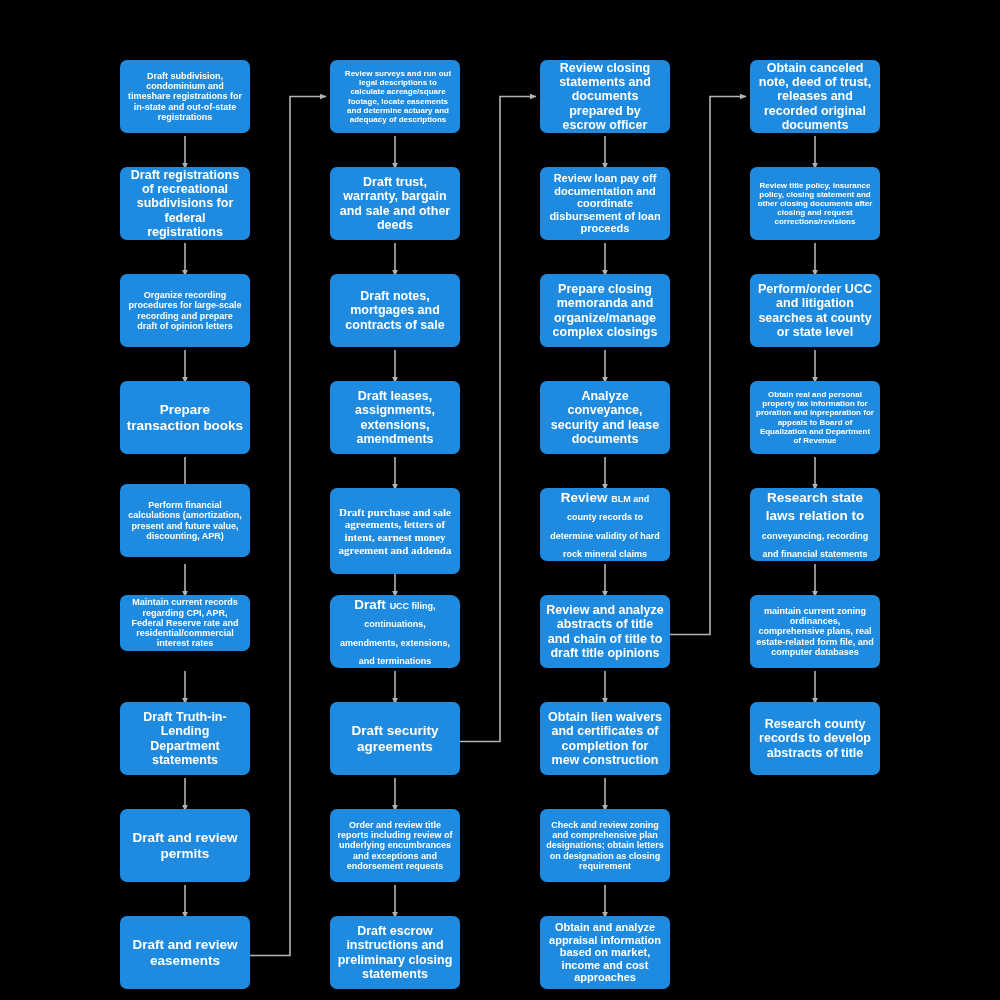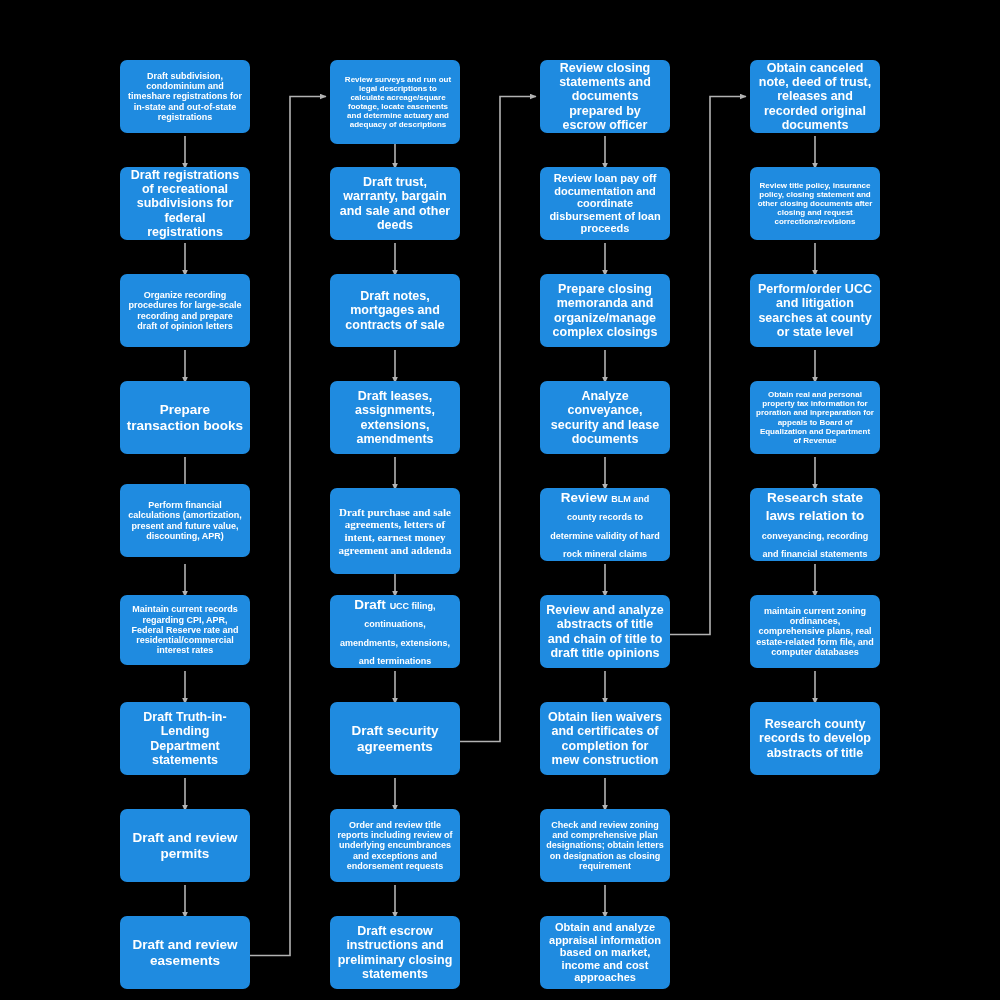--- a/index.html
+++ b/index.html
@@ -130,50 +130,50 @@
       </div>
       <div class="node" style="top: 214px; height: 73px;">
         <span class="t fs-sm">Organize recording procedures for large-scale recording and prepare draft of opinion letters</span>
       </div>
       <div class="node" style="top: 321px; height: 73px;">
         <span class="t fs-xl">Prepare transaction books</span>
       </div>
       <div class="node" style="top: 424px; height: 73px;">
         <span class="t fs-sm">Perform financial calculations (amortization, present and future value, discounting, APR)</span>
       </div>
-      <div class="node" style="top: 535px; height: 70px;">
+      <div class="node" style="top: 535px; height: 56px;">
         <span class="t fs-sm">Maintain current records regarding CPI, APR, Federal Reserve rate and residential/commercial interest rates</span>
       </div>
       <div class="node" style="top: 642px; height: 73px;">
         <span class="t fs-lg">Draft Truth-in-Lending Department statements</span>
       </div>
       <div class="node" style="top: 749px; height: 73px;">
         <span class="t fs-xl">Draft and review permits</span>
       </div>
       <div class="node" style="top: 856px; height: 73px;">
         <span class="t fs-xl">Draft and review easements</span>
       </div>
     </div>
   <div class="col" id="col-1" style="left: 330px;">
-      <div class="node" style="top: 0px; height: 84px; padding-left: 12px;">
+      <div class="node" style="top: 0px; height: 73px; padding-left: 12px;">
         <span class="t fs-xs">Review surveys and run out legal descriptions to calculate acreage/square footage, locate easements and determine actuary and adequacy of descriptions</span>
       </div>
       <div class="node" style="top: 107px; height: 73px;">
         <span class="t fs-lg">Draft trust, warranty, bargain and sale and other deeds</span>
       </div>
       <div class="node" style="top: 214px; height: 73px;">
         <span class="t fs-lg">Draft notes, mortgages and contracts of sale</span>
       </div>
       <div class="node" style="top: 321px; height: 73px;">
         <span class="t fs-lg">Draft leases, assignments, extensions, amendments</span>
       </div>
       <div class="node" style="top: 428px; height: 86px; font-family: Liberation Serif, serif;">
         <span class="t fs-md">Draft purchase and sale agreements, letters of intent, earnest money agreement and addenda</span>
       </div>
-      <div class="node" style="top: 535px; height: 73px;">
+      <div class="node" style="top: 535px; height: 73px; border-radius: 9px;">
         <span class="t"><span class="mix-big">Draft </span><span class="mix-small">UCC filing, continuations, amendments, extensions, and terminations</span></span>
       </div>
       <div class="node" style="top: 642px; height: 73px;">
         <span class="t fs-xl">Draft security agreements</span>
       </div>
       <div class="node" style="top: 749px; height: 73px;">
         <span class="t fs-sm">Order and review title reports including review of underlying encumbrances and exceptions and endorsement requests</span>
       </div>
       <div class="node" style="top: 856px; height: 73px;">
         <span class="t fs-lg">Draft escrow instructions and preliminary closing statements</span>

